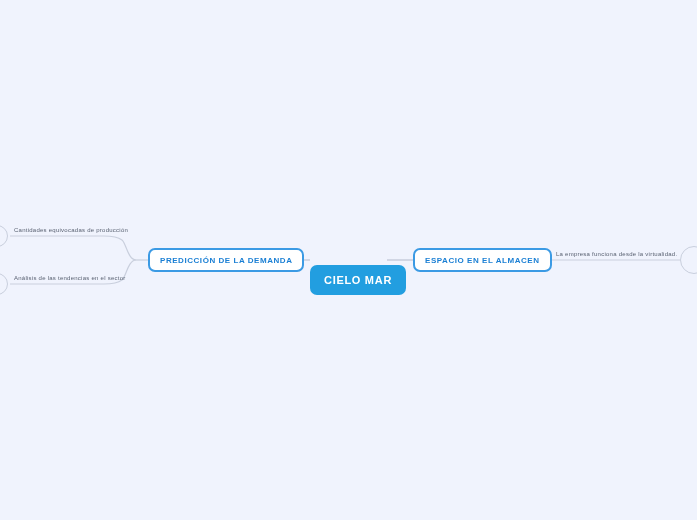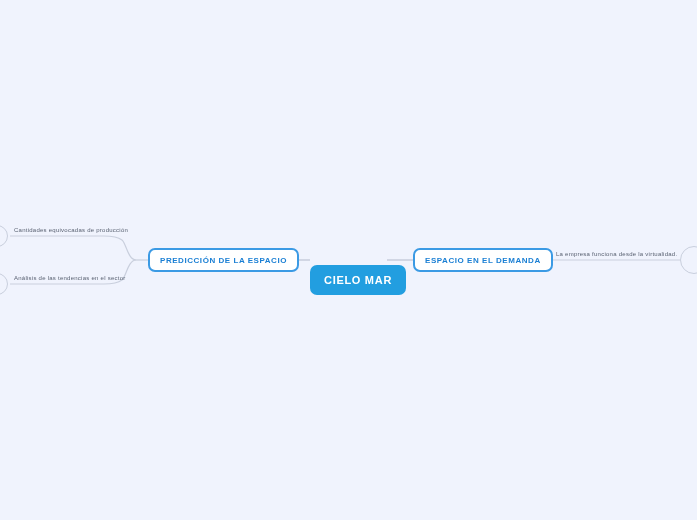--- a/index.html
+++ b/index.html
@@ -110,28 +110,28 @@
 
   <div class="node node-leaf" style="left:14px; top:224px;">
     <span>Cantidades equivocadas de producción</span>
   </div>
 
   <div class="node node-leaf" style="left:14px; top:272px;">
     <span>Análisis de las tendencias en el sector</span>
   </div>
 
   <div class="node node-primary" style="left:148px; top:248px;">
-    <span>PREDICCIÓN DE LA ESPACIO</span>
+    <span>PREDICCIÓN DE LA DEMANDA</span>
   </div>
 
   <div class="node node-root" style="left:310px; top:245px;margin-top:20px;">
     <span>CIELO MAR</span>
   </div>
 
   <div class="node node-primary" style="left:413px; top:248px;">
-    <span>ESPACIO EN EL DEMANDA</span>
+    <span>ESPACIO EN EL ALMACEN</span>
   </div>
 
   <div class="node node-leaf" style="left:556px; top:248px;">
     <span>La empresa funciona desde la virtualidad.</span>
   </div>
 
 </div>
 
 </body></html>

